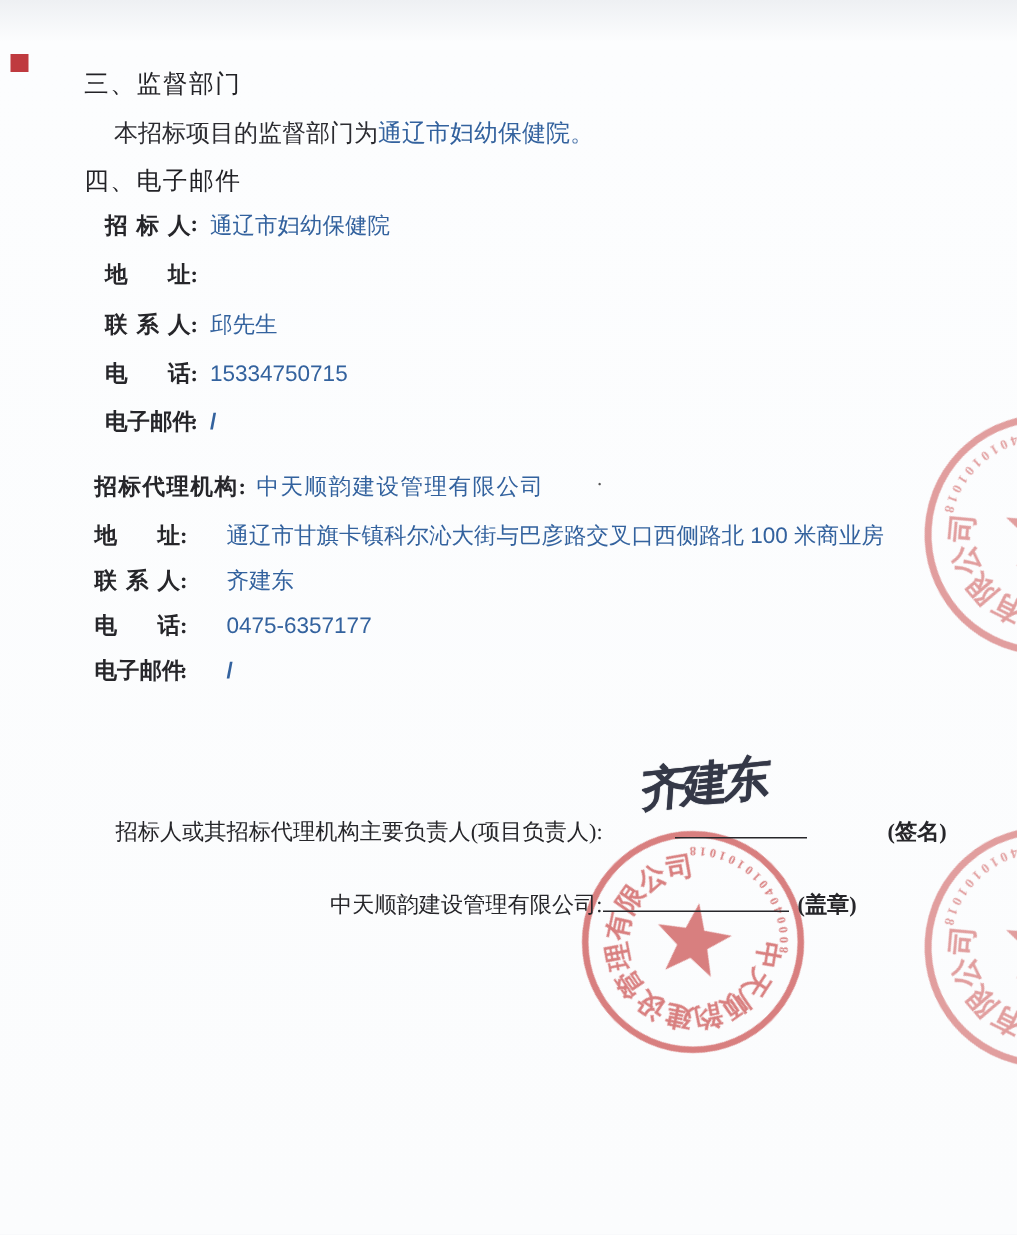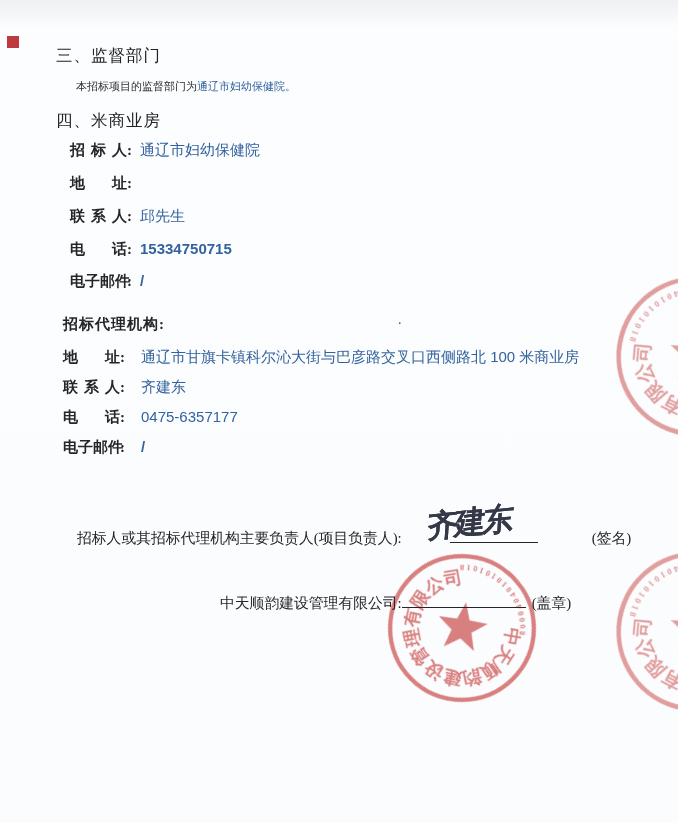--- a/index.html
+++ b/index.html
@@ -9,36 +9,36 @@
     overflow:hidden;
   }
   .page{
     position:relative;width:678px;height:823px;overflow:hidden;
     background:linear-gradient(180deg,#eef0f3 0,#fcfdfe 28px,#fbfcfd 100%);
     color:#2b2b30;
   }
   .abs{position:absolute;z-index:2;}
   .marker{position:absolute;z-index:4;left:7px;top:36px;width:12px;height:12px;}
   .h{font-size:16.5px;font-weight:400;letter-spacing:1px;color:#222226;}
-  .body-line{font-size:11px;}
+  .body-line{font-size:16px;}
   .blue{color:#33629e;}
   .row{display:flex;align-items:baseline;font-size:15px;}
   .lbl{display:inline-block;width:57px;text-align:justify;text-align-last:justify;
        font-weight:600;color:#26262a;white-space:nowrap;overflow:visible;}
   .lbl-wide{display:inline-block;font-weight:600;color:#26262a;letter-spacing:1px;}
   .colon{font-weight:600;color:#26262a;}
   .val{margin-left:8px;color:#33629e;font-family:"Liberation Sans","DejaVu Sans",sans-serif;}
-  .val2{margin-left:16px;}
+  .val2{margin-left:26px;}
   .agency-name{letter-spacing:1px;font-family:"Liberation Serif","DejaVu Serif",serif;}
   .sig-row{display:flex;align-items:baseline;font-size:14.8px;white-space:nowrap;}
   .sig-label{color:#26262a;}
   .uline{display:inline-block;height:16px;border-bottom:1.6px solid #26262a;margin-bottom:-1px;}
   .u1{width:88px;}
   .u2{width:124px;}
-  .suffix{margin-left:6px;color:#26262a;}
+  .suffix{margin-left:6px;color:#26262a;font-weight:bold;}
   .handwriting{
     position:absolute;z-index:3;left:427px;top:502px;
     font-size:31px;font-weight:700;color:#242838;
     transform:rotate(-6deg) skewX(-10deg);letter-spacing:-3px;
     text-shadow:0 0 0.6px #242838;opacity:.92;
   }
   .tiny-dot{position:absolute;z-index:2;left:398px;top:312px;font-size:14px;color:#555;}
   .seal{position:absolute;z-index:1;filter:blur(.35px);}
   .seal-main{left:383px;top:549px;width:158px;height:158px;opacity:.8;transform:rotate(-135deg);}
   .seal-edge-top{left:611px;top:271px;width:171px;height:171px;opacity:.6;transform:rotate(150deg);}
@@ -148,50 +148,51 @@
         <text transform="translate(154.4,154.4) rotate(-45.0)" font-size="10.5" fill="#d06060" text-anchor="middle" dominant-baseline="central">8</text>
         <polygon points="100.0,67.0 107.9,89.1 131.4,89.8 112.8,104.2 119.4,126.7 100.0,113.5 80.6,126.7 87.2,104.2 68.6,89.8 92.1,89.1" fill="#d06060"></polygon>
       </svg></div>
 
   <div class="abs h" style="left:56px;top:45px;">三、监督部门</div>
 
   <div class="abs body-line" style="left:76px;top:79px;">
     <span>本招标项目的监督部门为</span><span class="blue">通辽市妇幼保健院</span><span class="blue" style="opacity:.85">。</span>
   </div>
 
-  <div class="abs h" style="left:56px;top:110px;">四、米商业房</div>
+  <div class="abs h" style="left:56px;top:110px;">四、电子邮件</div>
 
   <div class="abs row" style="left:70px;top:141px;align-items:center;">
     <span class="lbl">招标人</span>
       <span class="colon">:</span>
     <span class="val">通辽市妇幼保健院</span>
   </div>
   <div class="abs row" style="left:70px;top:174px;">
     <span class="lbl">地址</span>
       <span class="colon">:</span>
   </div>
   <div class="abs row" style="left:70px;top:207px;">
     <span class="lbl">联系人</span>
       <span class="colon">:</span>
     <span class="val">邱先生</span>
   </div>
   <div class="abs row" style="left:70px;top:240px;">
     <span class="lbl">电话</span>
       <span class="colon">:</span>
-    <span class="val" style="font-weight:700">15334750715</span>
+    <span class="val" style="font-weight:400">15334750715</span>
   </div>
   <div class="abs row" style="left:70px;top:272px;">
     <span class="lbl">电子邮件</span>
       <span class="colon">:</span>
     <span class="val" style="font-weight:600">/</span>
   </div>
 
   <div class="abs row" style="left:63px;top:315px;">
     <span class="lbl-wide">招标代理机构</span>
       <span class="colon">:</span>
+    <span class="val agency-name" style="margin-left:7px">中天顺韵建设管理有限公司</span>
   </div>
   <div class="tiny-dot">.</div>
 
   <div class="abs row" style="left:63px;top:348px;">
     <span class="lbl">地址</span>
       <span class="colon">:</span>
     <span class="val val2">通辽市甘旗卡镇科尔沁大街与巴彦路交叉口西侧路北 100 米商业房</span>
   </div>
   <div class="abs row" style="left:63px;top:378px;">
     <span class="lbl">联系人</span>
@@ -202,21 +203,21 @@
     <span class="lbl">电话</span>
       <span class="colon">:</span>
     <span class="val val2" style="font-weight:400">0475-6357177</span>
   </div>
   <div class="abs row" style="left:63px;top:438px;">
     <span class="lbl">电子邮件</span>
       <span class="colon">:</span>
     <span class="val val2" style="font-weight:600">/</span>
   </div>
 
-  <div class="abs sig-row" style="left:77px;top:526px;gap:48px;">
+  <div class="abs sig-row" style="left:77px;top:542px;gap:48px;">
     <span class="sig-label">招标人或其招标代理机构主要负责人(项目负责人):</span>
       <span class="uline u1"></span>
       <span class="suffix">(签名)</span>
   </div>
 
   <div class="handwriting">齐建东</div>
 
   <div class="abs sig-row" style="left:220px;top:591px;">
     <span class="sig-label">中天顺韵建设管理有限公司:</span>
       <span class="uline u2"></span>

